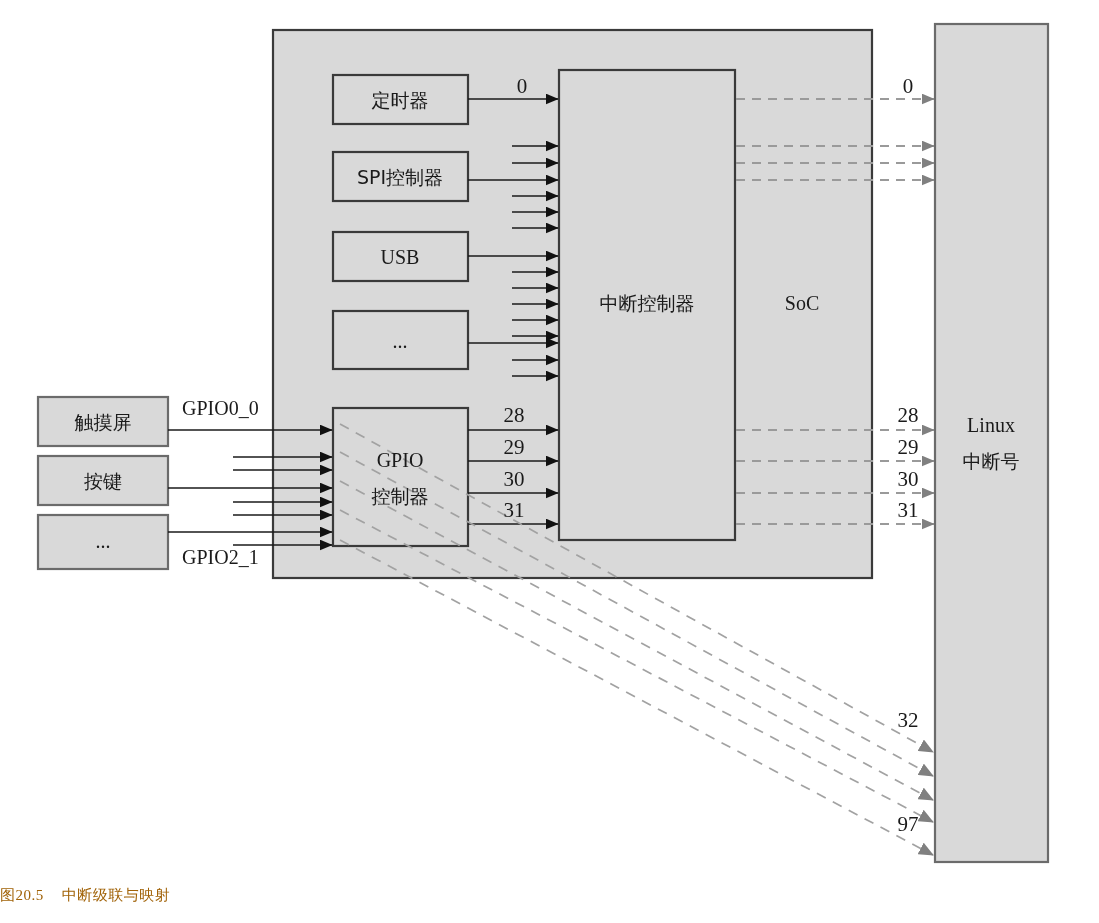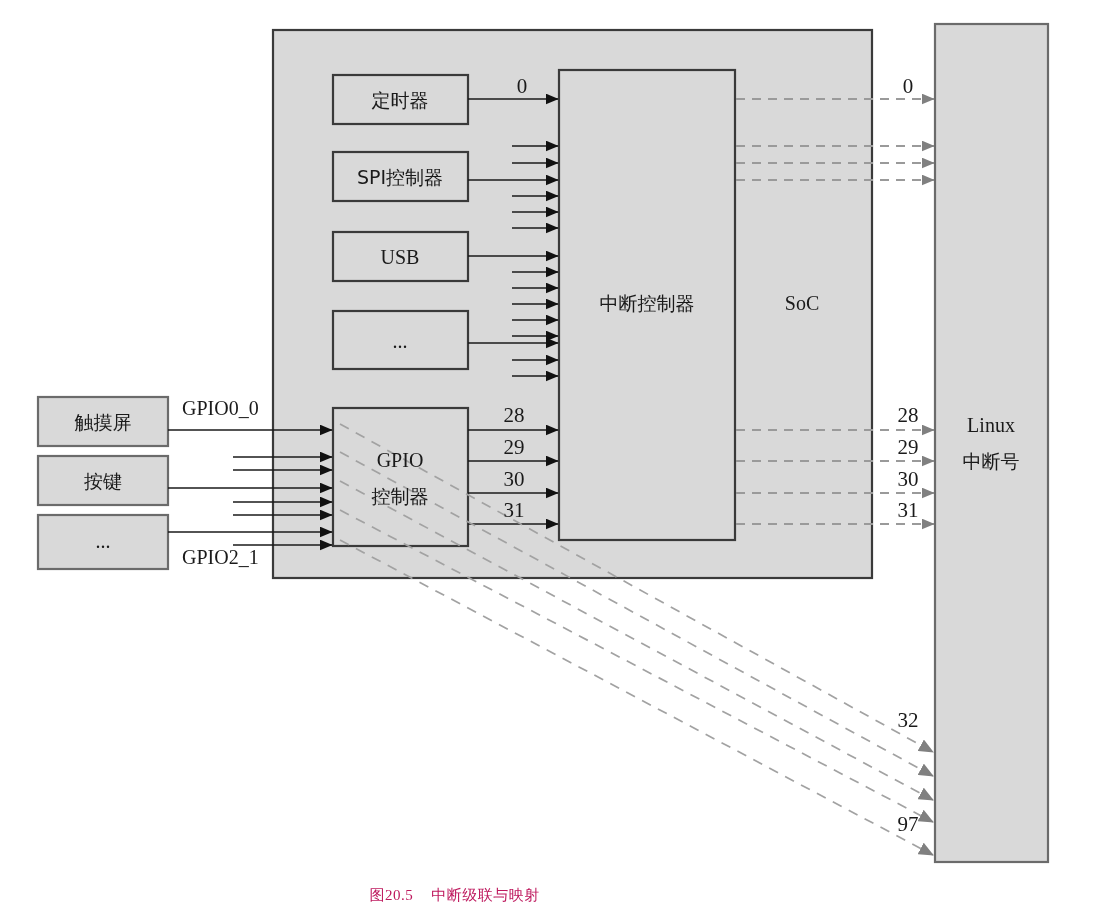--- a/index.html
+++ b/index.html
@@ -51,24 +51,23 @@
   .lbl-sig {
     font-family: "Liberation Serif", serif;
     fill: #1a1a1a;
     font-size: 20px;
   }
   .figure-caption {
     position: absolute;
     left: 0;
     top: 886px;
     width: 909px;
-    text-align: center;
     font-family: "DejaVu Sans", sans-serif;
     font-size: 15px;
-    color: #be185d;
+    color: #a16207;
     letter-spacing: 0.5px;
   }
   .figure-caption .cap-num {
     font-family: "Liberation Serif", serif;
   }
   .cap-gap { display: inline-block; width: 18px; }
 </style>
 </head>
 <body>
 

